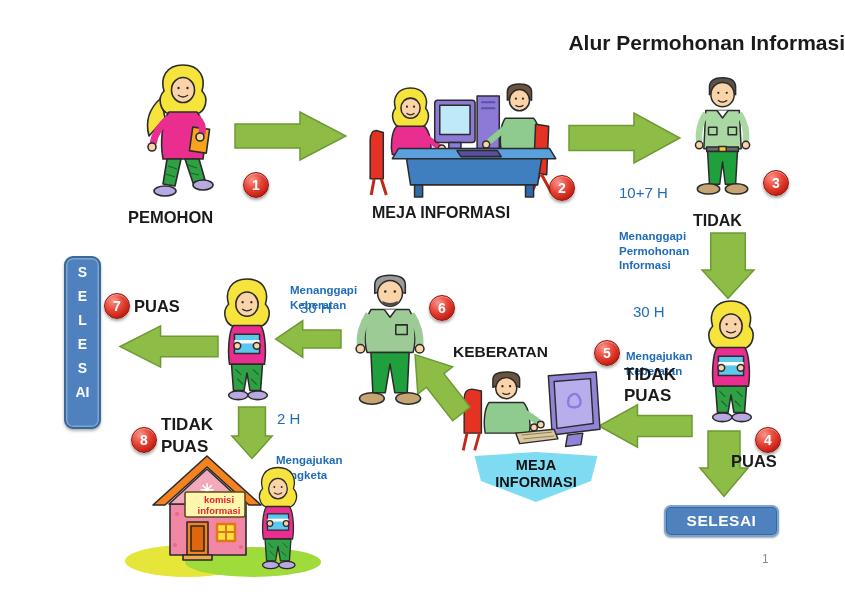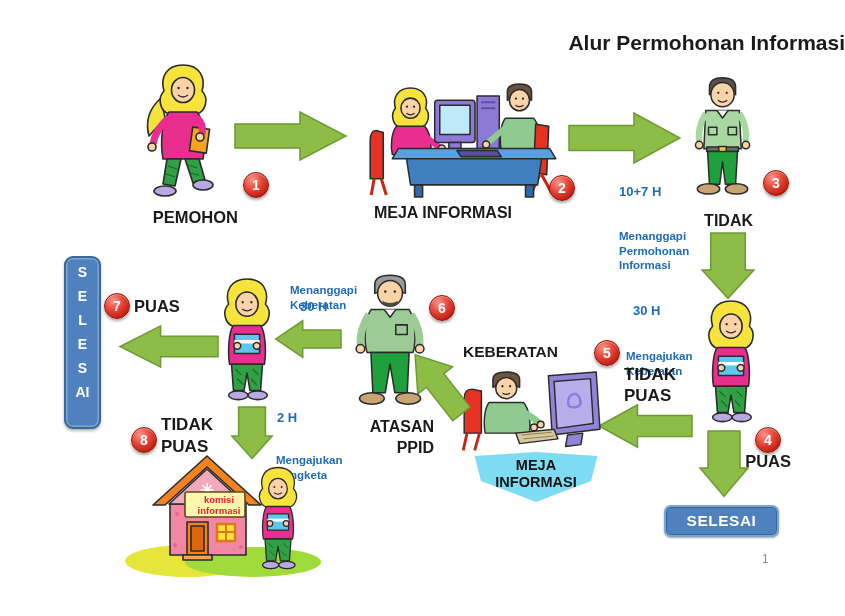--- a/index.html
+++ b/index.html
@@ -1,22 +1,22 @@
 <!DOCTYPE html>
 <html><head>
 <meta charset="utf-8">
 <style>
   html,body{margin:0;padding:0;background:#ffffff;}
   .canvas{position:relative;width:845px;height:616px;background:#ffffff;overflow:hidden;
           font-family:"Liberation Sans",sans-serif;color:#1a1a1a;}
   .abs{position:absolute;}
   .title{top:31px;left:45px;width:800px;text-align:right;font-size:21px;font-weight:bold;color:#1a1a1a;}
   .title-inner{display:inline-block;margin-left:250px;}
-  .lbl{font-weight:bold;color:#1a1a1a;text-align:right;}
-  .blue-d{color:#1F6CB8;font-weight:bold;font-size:13px;white-space:nowrap;}
+  .lbl{font-weight:bold;color:#1a1a1a;text-align:left;}
+  .blue-d{color:#1F6CB8;font-weight:normal;font-size:15px;white-space:nowrap;}
   .blue-n{color:#1F6CB8;font-weight:bold;font-size:11.5px;line-height:14.5px;margin-top:20px;}
   .badge{width:24px;height:24px;border-radius:50%;color:#fff;font-weight:bold;font-size:14px;
          display:flex;align-items:center;justify-content:center;
          background:radial-gradient(circle at 35% 28%, #f8968a 0%, #e8473a 40%, #c41e12 75%, #9e130a 100%);
          border:1px solid #8f1008;box-shadow:0 2px 3px rgba(0,0,0,.35), inset 0 1px 1px rgba(255,255,255,.45);}
   .selesai-h{background:#4E81BD;border:2px solid #79A5D3;box-shadow:0 1px 2px rgba(0,0,0,.35), inset 0 0 0 1px #38659b;
              border-radius:7px;color:#fff;font-weight:bold;font-size:15.5px;
              display:flex;align-items:center;justify-content:center;letter-spacing:.5px;}
   .selesai-v{background:#4E81BD;border:2px solid #3A6899;box-shadow:0 2px 3px rgba(0,0,0,.3), inset 0 0 0 1.5px rgba(255,255,255,.28);
              border-radius:9px;color:#fff;font-weight:bold;font-size:14px;line-height:24px;
@@ -231,21 +231,20 @@
       <rect x="50" y="55" width="12" height="10" fill="#9CCB96"></rect>
       <path d="M22,44 Q12,60 13,76" stroke="#9CCB96" stroke-width="8" fill="none"></path>
       <circle cx="13" cy="80" r="4.5" fill="#FBD3A8"></circle>
       <path d="M66,44 Q76,60 75,76" stroke="#9CCB96" stroke-width="8" fill="none"></path>
       <circle cx="75" cy="80" r="4.5" fill="#FBD3A8"></circle>
       <path d="M24,84 L64,84 L62,126 L49,126 L44,96 L39,126 L26,126 Z" fill="#1FA03C"></path>
       <ellipse cx="25" cy="132" rx="13" ry="6" fill="#C7A573"></ellipse>
       <ellipse cx="63" cy="132" rx="13" ry="6" fill="#C7A573"></ellipse>
     </g>
   </svg>
-  <div class="abs lbl" style="left:350px;top:417px;width:84px;font-size:16px;line-height:20.5px">ATASAN PPID</div>
   <div class="abs badge" style="left:429px;top:295px">
     <span>6</span>
     </div>
 
   <svg class="arrow" style="left:275px;top:320px;width:66px;height:38px" viewBox="0 0 100 50" preserveAspectRatio="none">
     <polygon points="100,13 42,13 42,1 1,25 42,49 42,37 100,37" fill="#8DBC47" stroke="#6E9A33" stroke-width="1.5" vector-effect="non-scaling-stroke"></polygon>
   </svg>
   <div class="abs blue-n" style="left:290px;top:263px;width:95px">Menanggapi Keberatan</div>
   <div class="abs blue-d" style="left:300px;top:299px">30 H</div>
   <svg class="fig" style="left:216px;top:277px;width:62px;height:128px" viewBox="0 0 64 132">

